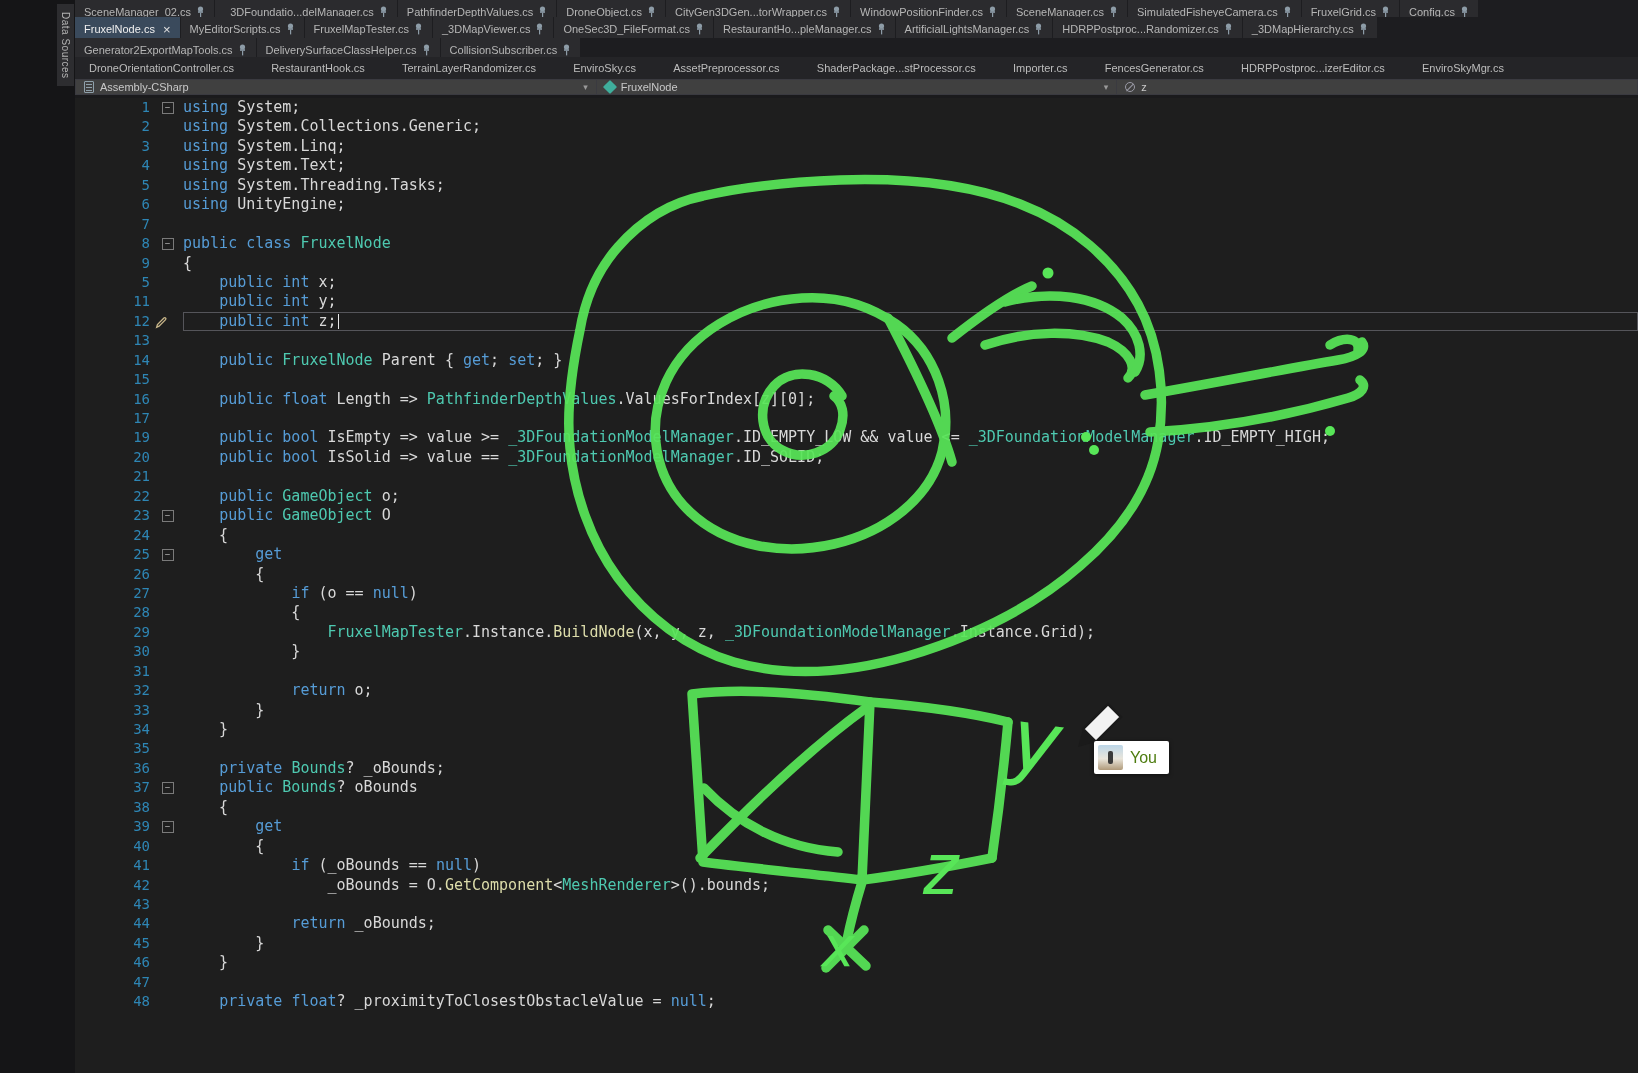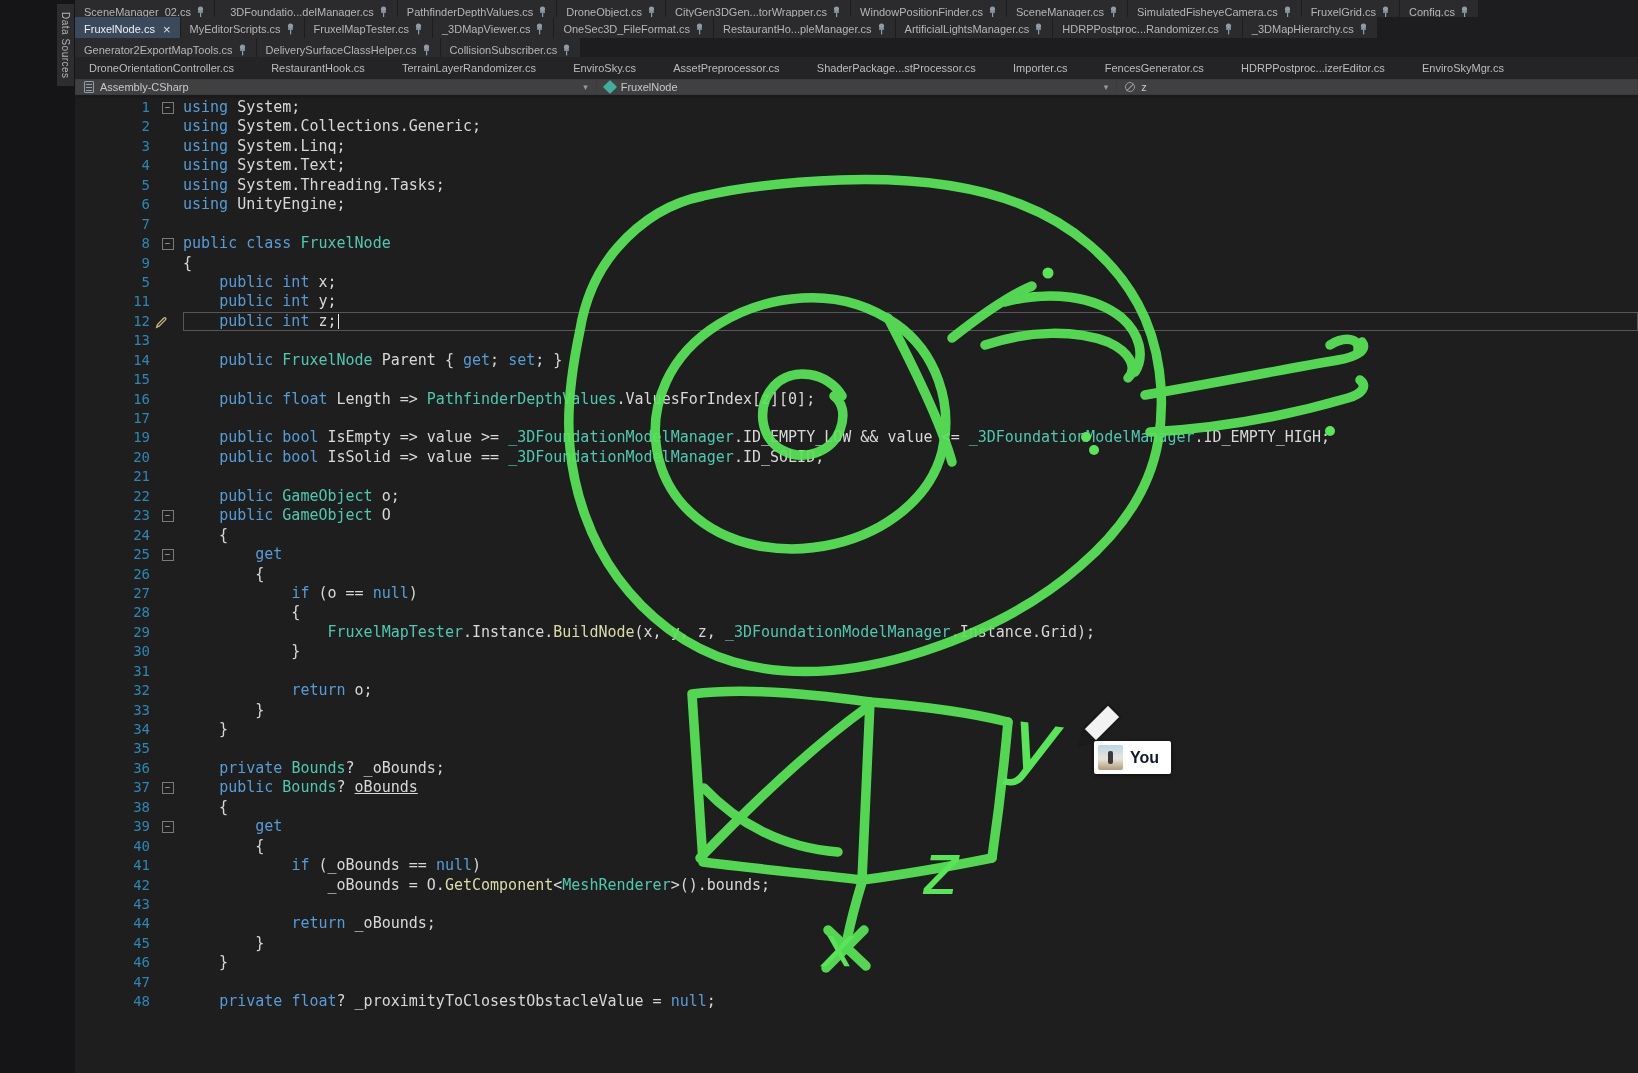--- a/index.html
+++ b/index.html
@@ -43,30 +43,30 @@
   .ln{color:var(--linenum,#2e86b5);font-size:14px}
   .pencil{position:absolute;left:80px;top:3px;z-index:3}
   .fold{width:31px;flex:none;display:flex;align-items:center;justify-content:center}
   .fold.has::before{content:"−";display:block;width:10px;height:10px;line-height:8px;font-size:9px;text-align:center;
                     color:#b0b0b0;border:1px solid #7a7a7a;background:#1e1e1e}
   .code{white-space:pre;color:var(--text,#d8d8d8)}
   .s-k{color:var(--keyword,#569cd6)}
   .s-t{color:var(--type,#4ec9b0)}
   .s-m{color:var(--method,#dcdcaa)}
   .s-d{color:var(--text,#d8d8d8)}
-  .s-u{color:var(--text,#d8d8d8);text-decoration:underline}
+  .s-u{color:var(--text,#d8d8d8);}
   .caret{display:inline-block;width:1.5px;height:15px;background:#e8e8e8;vertical-align:middle;margin-left:1px}
 
   
   .annotation{position:absolute;left:0;top:0;z-index:10;pointer-events:none}
   .you-chip{position:absolute;left:1094px;top:741px;height:33px;background:#fff;border-radius:2px;
             display:flex;align-items:center;gap:7px;padding:0 12px 0 4px;z-index:11;box-shadow:0 1px 4px rgba(0,0,0,.55)}
   .avatar{width:25px;height:25px;border-radius:2px;background:linear-gradient(180deg,#bcd6e8 0%,#e9e5db 55%,#b09a7a 100%);position:relative;flex:none}
   .avatar::after{content:"";position:absolute;left:10px;top:6px;width:5px;height:13px;background:#3a3a3a;border-radius:2px}
-  .you-chip .yname{font-weight:bold;font-size:16px;color:#0f172a}
+  .you-chip .yname{font-weight:normal;font-size:16px;color:#4d7c0f}
 </style>
 </head>
 <body>
 
 <div id="app">
 
   <div class="left-rail">
     <div class="vtab">Data Sources</div>
   </div>
 

